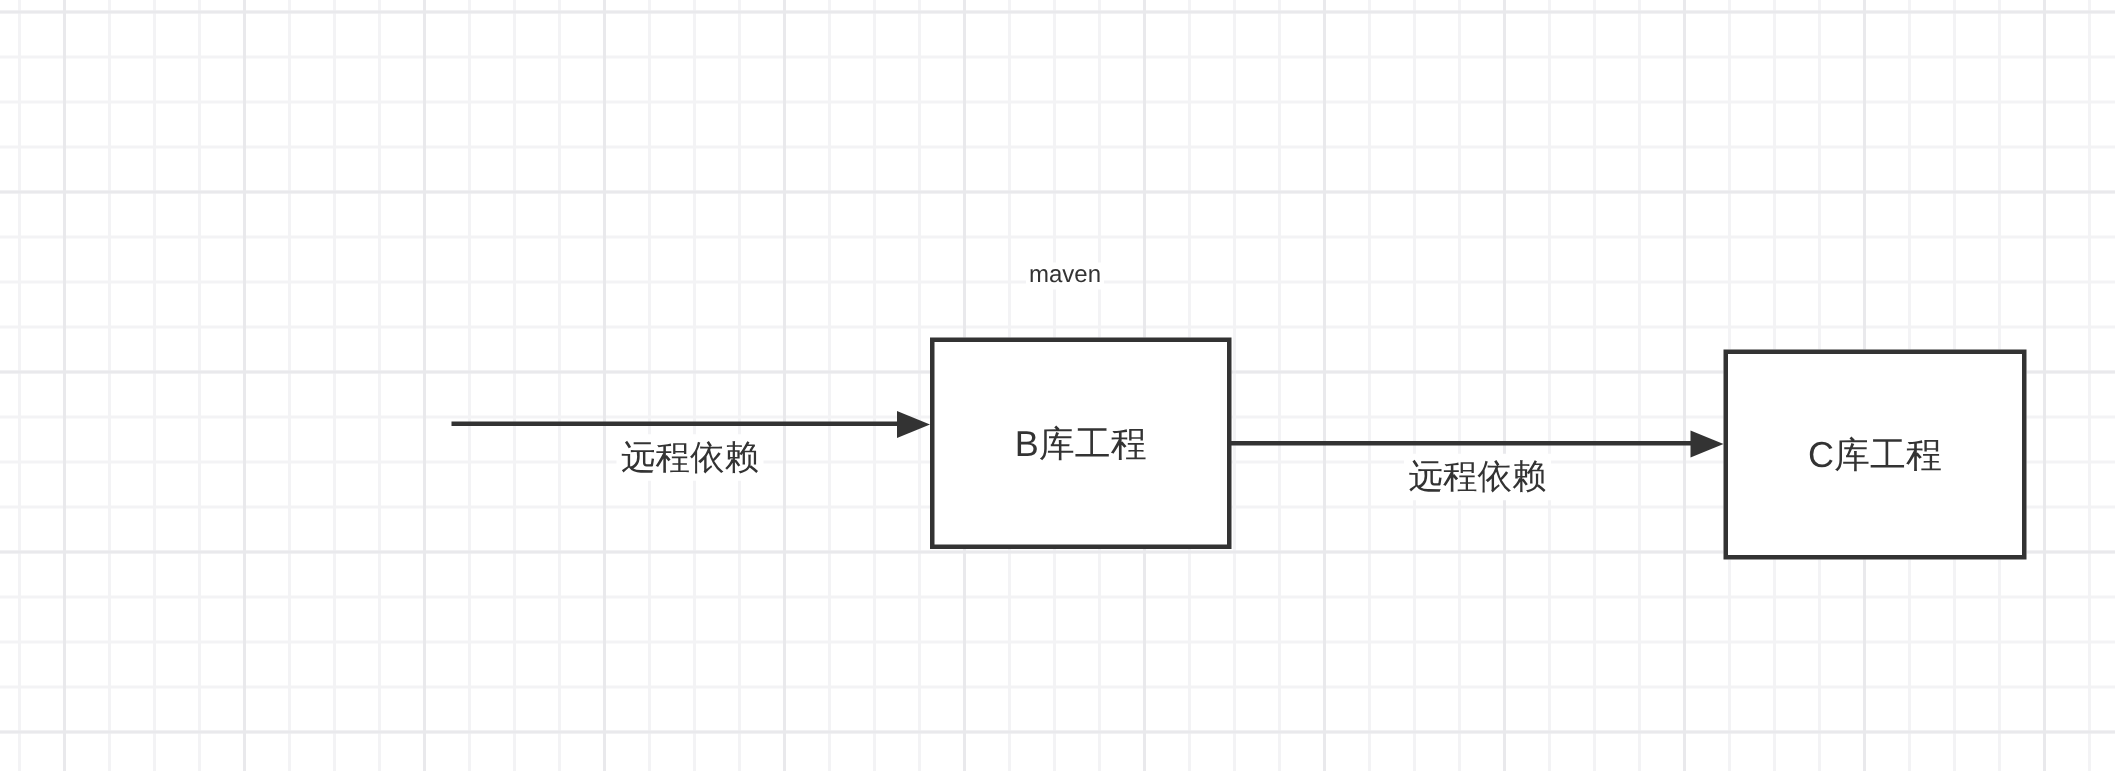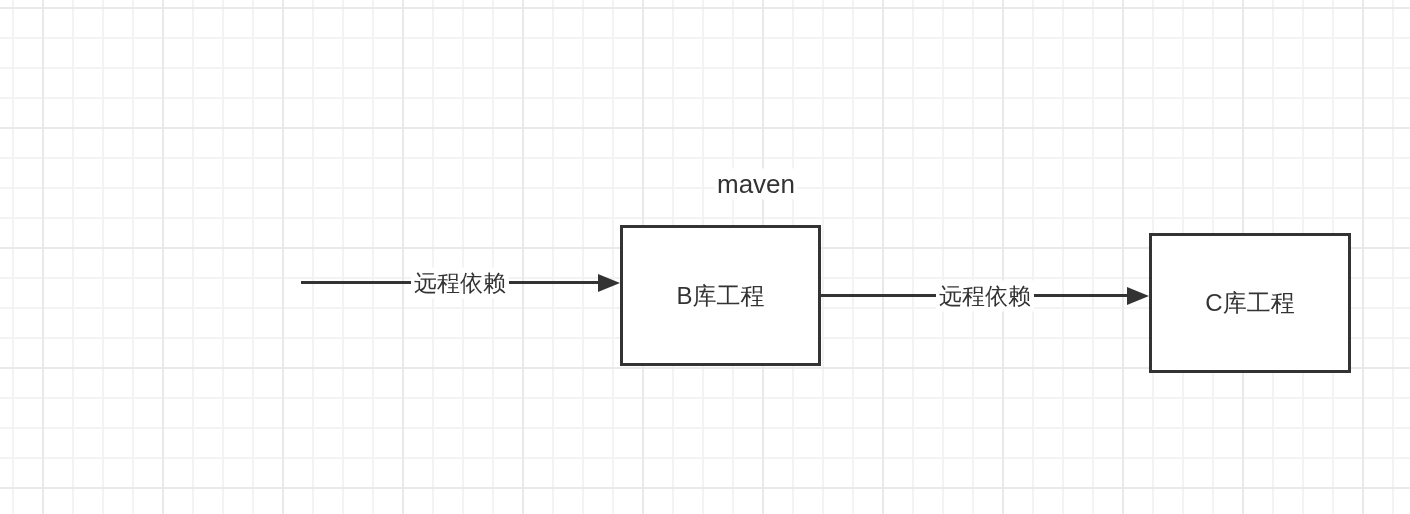--- a/index.html
+++ b/index.html
@@ -60,33 +60,33 @@
   .arrowhead-2 { left: 1127px; top: 287px; }
 
   .edge-label {
     position: absolute;
     transform: translate(-50%, -50%);
     background: #ffffff;
     padding: 0 3px;
     font-size: 23px;
     color: #333333;
     white-space: nowrap;
+    margin-top: 22px;
   }
   .edge-label-1 { left: 460px; top: 283px; }
   .edge-label-2 { left: 985px; top: 296px; }
 
   .annotation {
     position: absolute;
     transform: translate(-50%, -50%);
     background: #ffffff;
     padding: 0 2px;
-    font-size: 26px;
+    font-size: 16px;
     color: #333333;
     white-space: nowrap;
-    margin-left: 46px;
   }
   .annotation-maven { left: 710px; top: 184px; }
 </style>
 </head>
 <body>
 
 <div class="canvas">
 
 
   <div class="node node-c">

